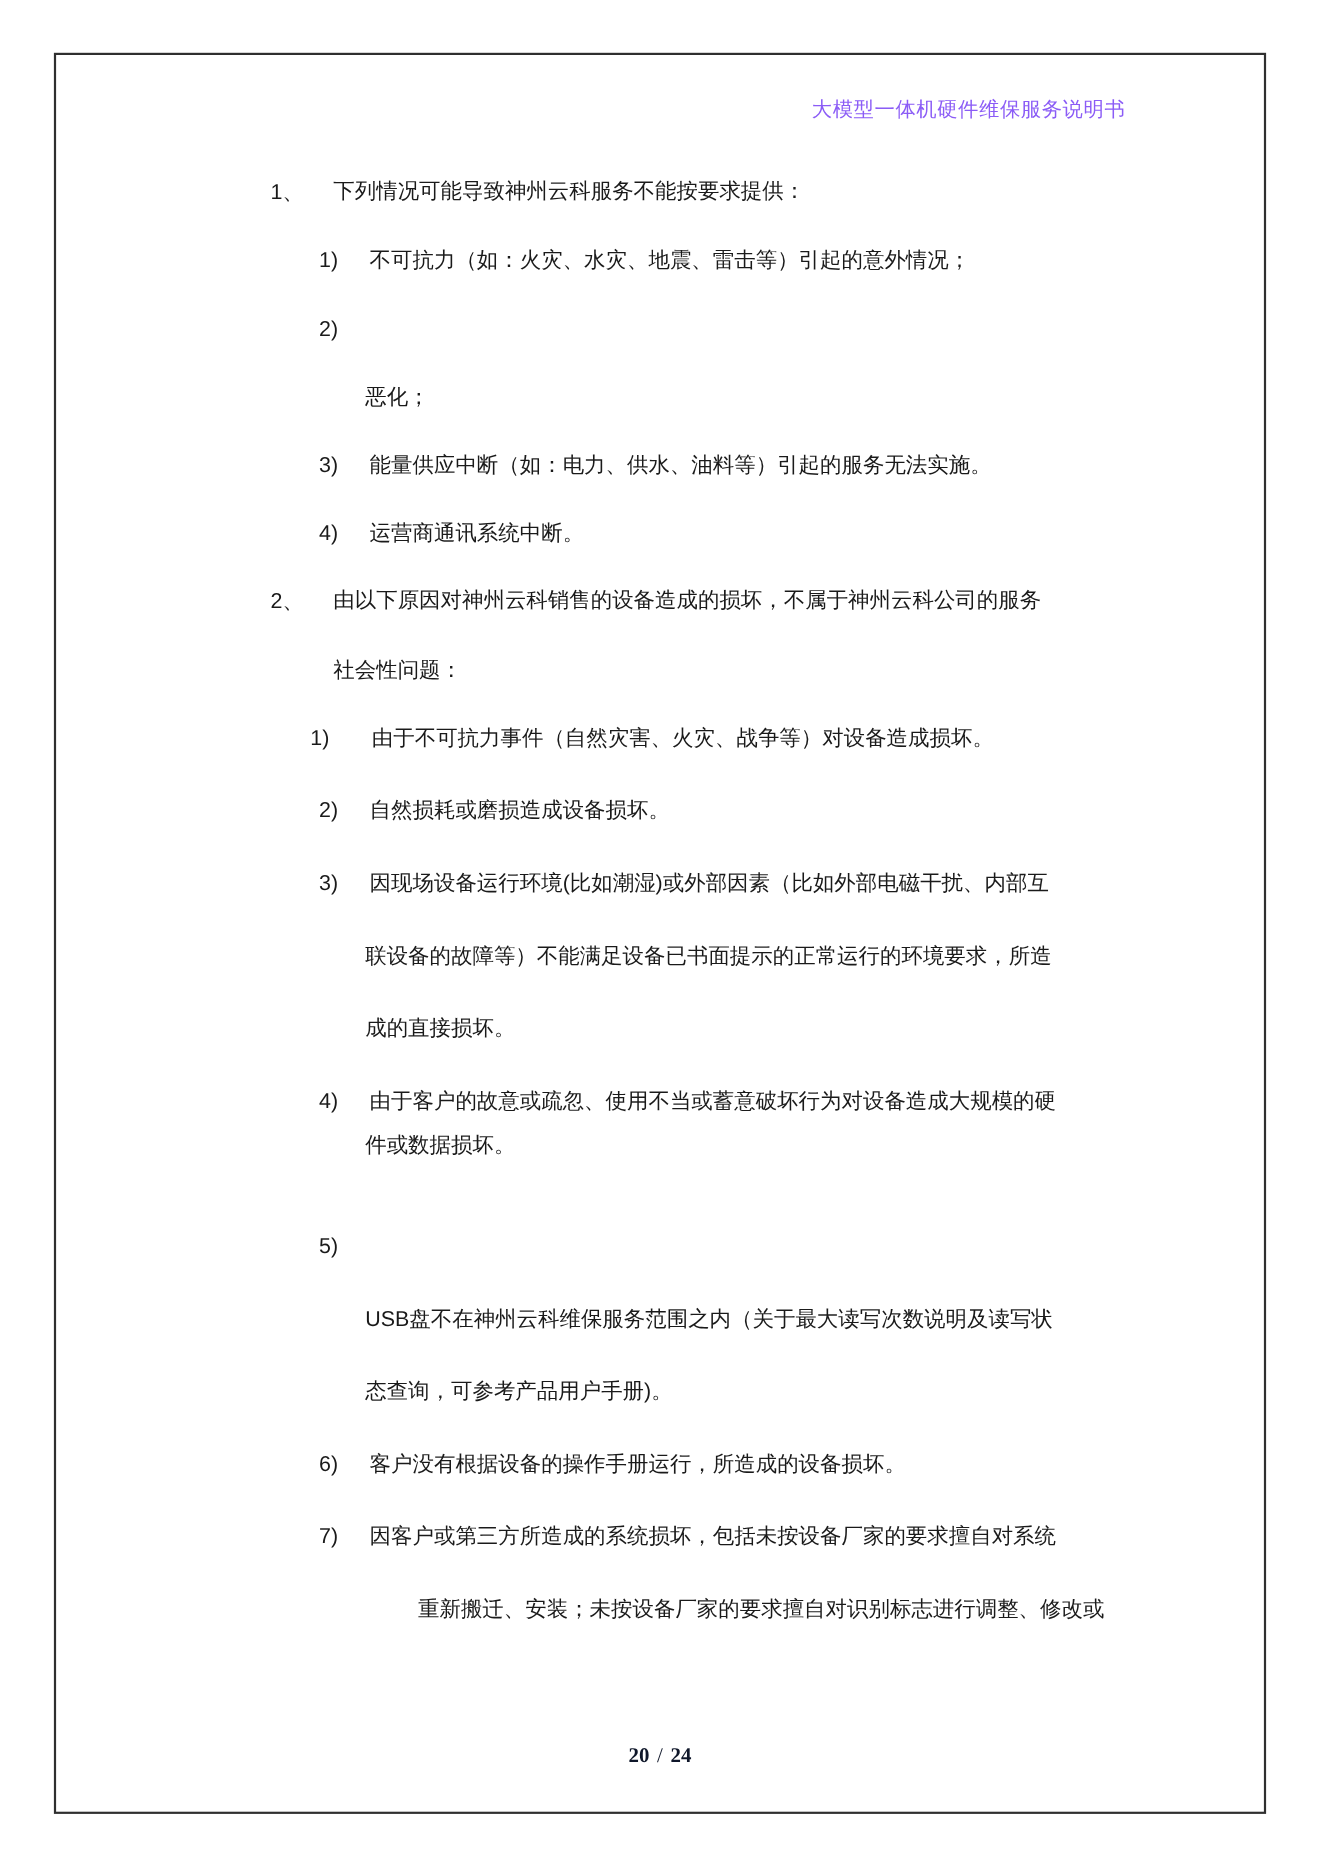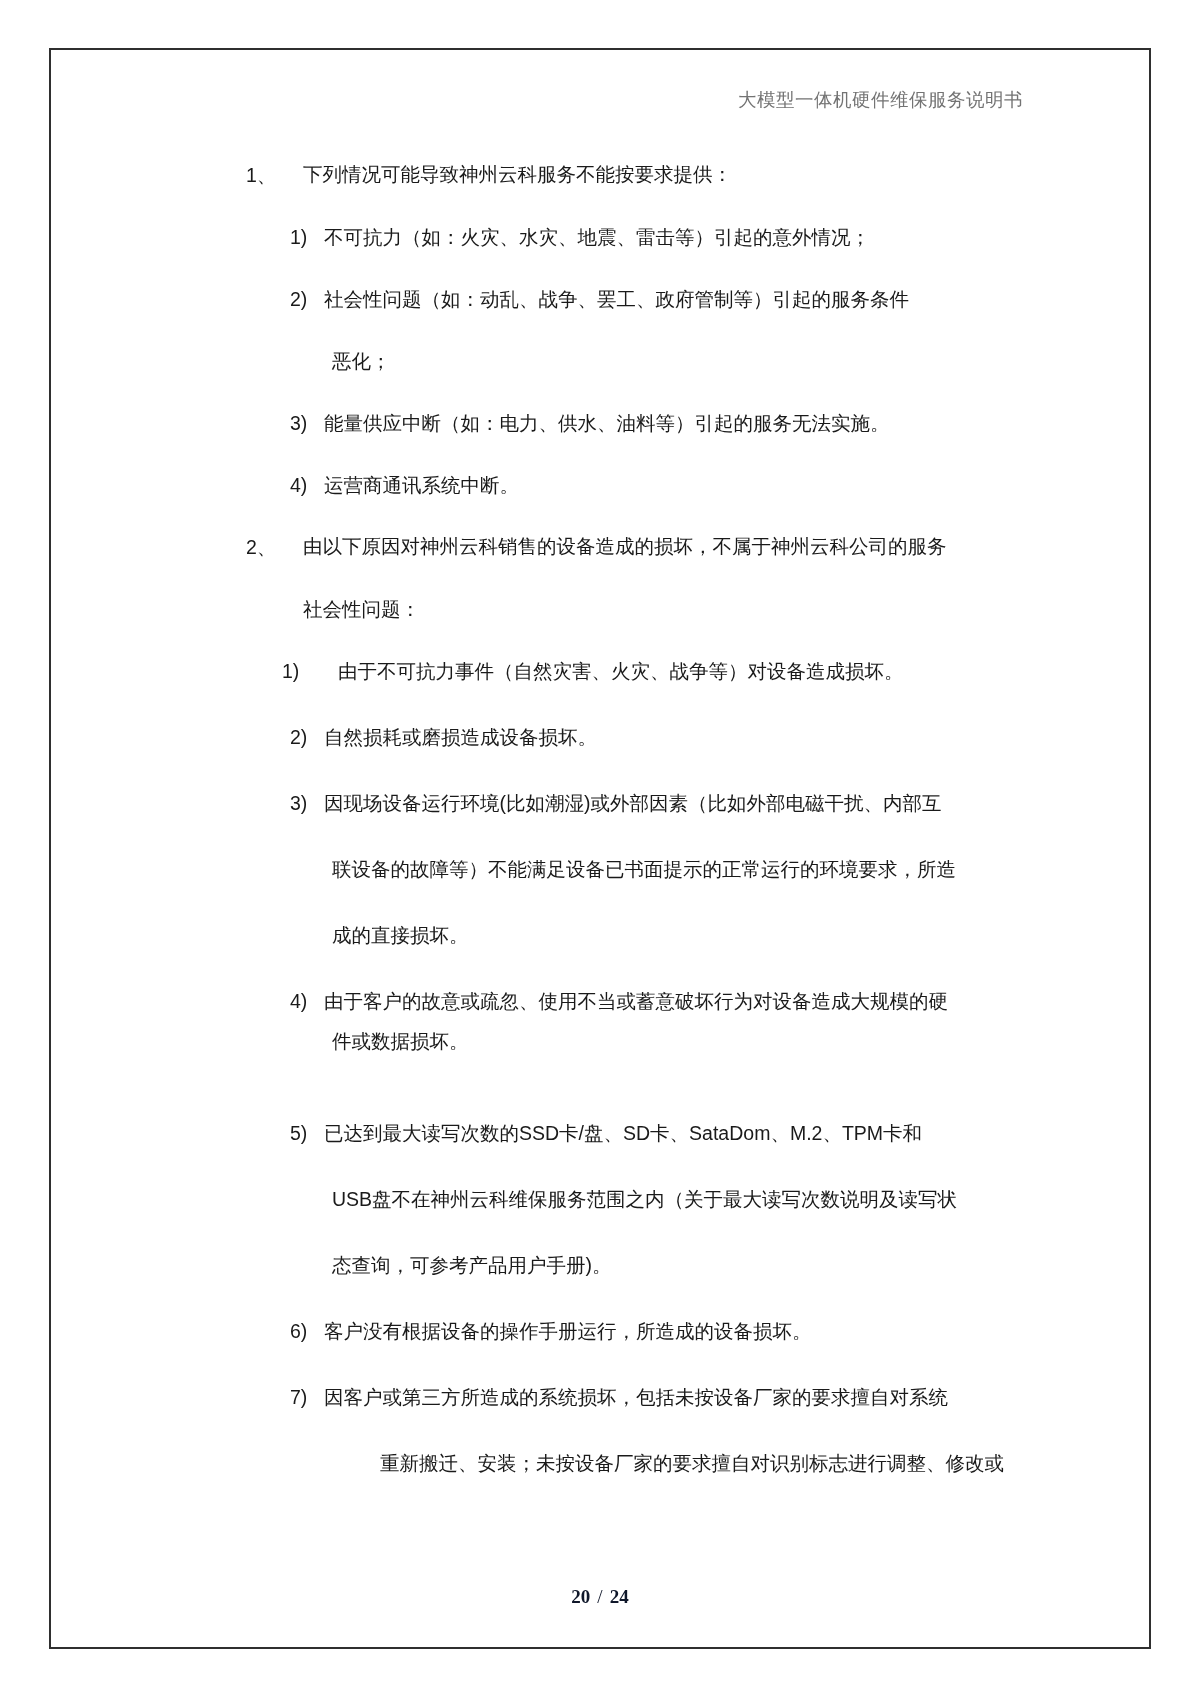--- a/index.html
+++ b/index.html
@@ -25,21 +25,21 @@
     box-sizing: border-box;
     background: #ffffff;
   }
   .page-header {
     position: absolute;
     top: 88px;
     right: 177px;
     font-family: "Liberation Serif", serif;
     font-size: 18.5px;
     line-height: 24px;
-    color: #737373;
+    color: #8b5cf6;
     letter-spacing: 0.5px;
     white-space: nowrap;
   }
   .content {
     position: absolute;
     left: 0;
     top: 0;
     width: 1200px;
     height: 1698px;
   }
@@ -52,21 +52,21 @@
     font-size: 19.5px;
     color: #1a1a1a;
     white-space: nowrap;
   }
   .line .marker { position: absolute; }
   .line .text   { position: absolute; }
   .item-l1 .marker { left: 246px; }
   .item-l1 .text   { left: 303px; font-family: Liberation Serif, serif; }
   .cont-l1 .text   { left: 303px; }
   .item-l2 .marker { left: 290px; }
-  .item-l2 .text   { left: 324px; }
+  .item-l2 .text   { left: 336px; }
   .item-l2-wide .marker { left: 282px; }
   .item-l2-wide .text   { left: 338px; }
   .cont-l2 .text   { left: 332px; }
   .page-footer {
     position: absolute;
     left: 0;
     top: 1584px;
     width: 1200px;
     height: 26px;
     line-height: 26px;
@@ -91,21 +91,20 @@
     <div class="line item-l1" style="top: 145px;">
       <span class="marker">1、</span>
       <span class="text">下列情况可能导致神州云科服务不能按要求提供：</span>
     </div>
     <div class="line item-l2" style="top: 207px;">
       <span class="marker">1)</span>
       <span class="text">不可抗力（如：火灾、水灾、地震、雷击等）引起的意外情况；</span>
     </div>
     <div class="line item-l2" style="top: 269px;">
       <span class="marker">2)</span>
-      <span class="text">社会性问题（如：动乱、战争、罢工、政府管制等）引起的服务条件</span>
     </div>
     <div class="line cont-l2" style="top: 331px;">
       <span class="text">恶化；</span>
     </div>
     <div class="line item-l2" style="top: 393px;">
       <span class="marker">3)</span>
       <span class="text">能量供应中断（如：电力、供水、油料等）引起的服务无法实施。</span>
     </div>
     <div class="line item-l2" style="top: 455px;">
       <span class="marker">4)</span>
@@ -138,21 +137,20 @@
     </div>
     <div class="line item-l2" style="top: 971px;">
       <span class="marker">4)</span>
       <span class="text">由于客户的故意或疏忽、使用不当或蓄意破坏行为对设备造成大规模的硬</span>
     </div>
     <div class="line cont-l2" style="top: 1011px; padding-left: 16px;">
       <span class="text">件或数据损坏。</span>
     </div>
     <div class="line item-l2" style="top: 1103px;">
       <span class="marker">5)</span>
-      <span class="text">已达到最大读写次数的SSD卡/盘、SD卡、SataDom、M.2、TPM卡和</span>
     </div>
     <div class="line cont-l2" style="top: 1169px;">
       <span class="text">USB盘不在神州云科维保服务范围之内（关于最大读写次数说明及读写状</span>
     </div>
     <div class="line cont-l2" style="top: 1235px;">
       <span class="text">态查询，可参考产品用户手册)。</span>
     </div>
     <div class="line item-l2" style="top: 1301px;">
       <span class="marker">6)</span>
       <span class="text">客户没有根据设备的操作手册运行，所造成的设备损坏。</span>

